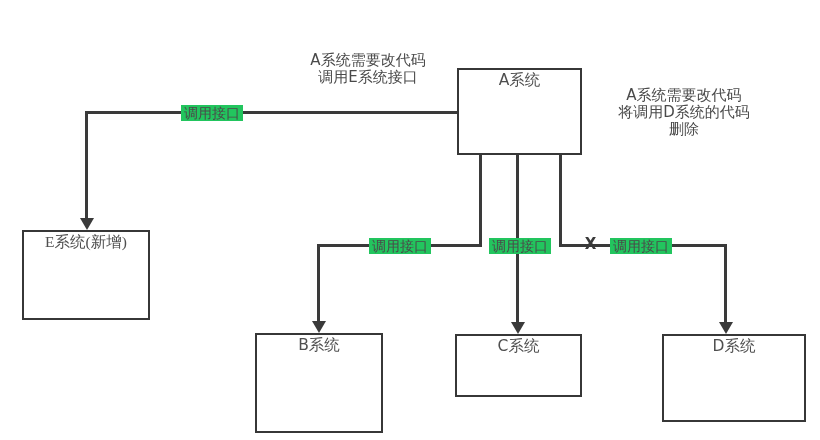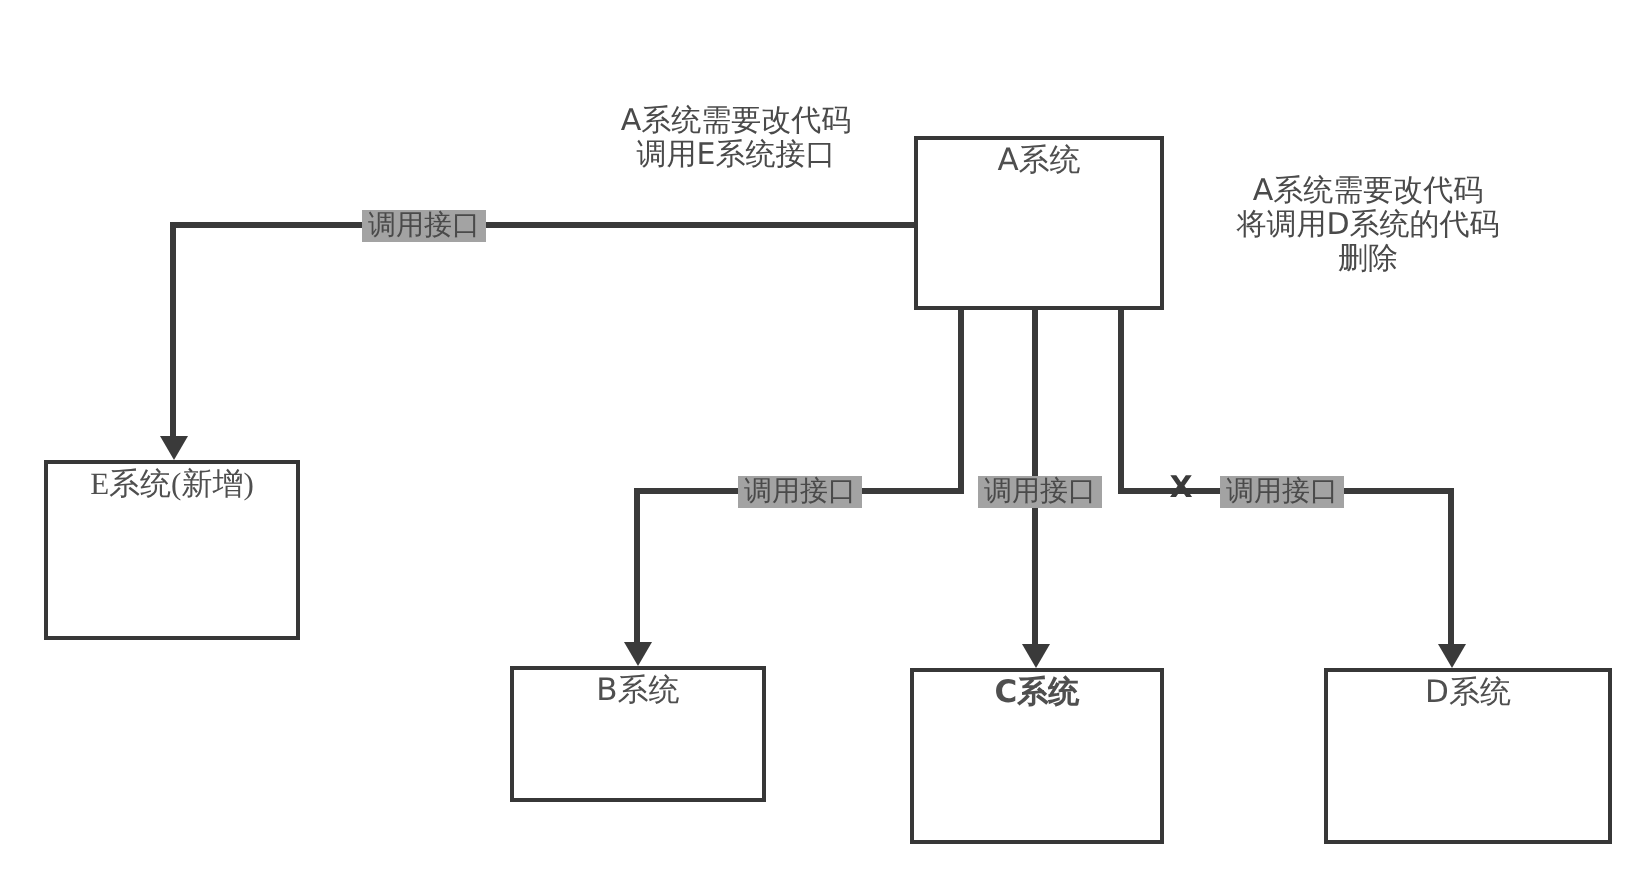--- a/index.html
+++ b/index.html
@@ -37,21 +37,21 @@
     position: absolute;
     width: 0;
     height: 0;
     border-left: 7px solid transparent;
     border-right: 7px solid transparent;
     border-top: 12px solid #3a3a3a;
   }
   .edge-label {
     position: absolute;
     transform: translate(-50%, -50%);
-    background: #a3a3a3;
+    background: #22c55e;
     padding: 0 3px;
     font-size: 14px;
     color: #4a4a4a;
     white-space: nowrap;
     line-height: 16px;
   }
   .x-mark {
     position: absolute;
     transform: translate(-50%, -50%);
     font-size: 15px;
@@ -102,25 +102,25 @@
   <div class="edge-label" style="left:641px; top:246px;">调用接口</div>
 
   <div class="node" style="left:457px; top:68px; width:125px; height:87px;">
     <span class="node-label">A系统</span>
   </div>
 
   <div class="node" style="left:22px; top:230px; width:128px; height:90px;font-family:Liberation Serif, serif;">
     <span class="node-label">E系统(新增)</span>
   </div>
 
-  <div class="node" style="left:255px; top:333px; width:128px; height:68px;">
+  <div class="node" style="left:255px; top:333px; width:128px; height:100px;">
     <span class="node-label">B系统</span>
   </div>
 
-  <div class="node" style="left:455px; top:334px; width:127px; height:88px;font-weight:bold;">
+  <div class="node" style="left:455px; top:334px; width:127px; height:63px;">
     <span class="node-label">C系统</span>
   </div>
 
   <div class="node" style="left:662px; top:334px; width:144px; height:88px;">
     <span class="node-label">D系统</span>
   </div>
 
 </div>
 
 </body></html>

